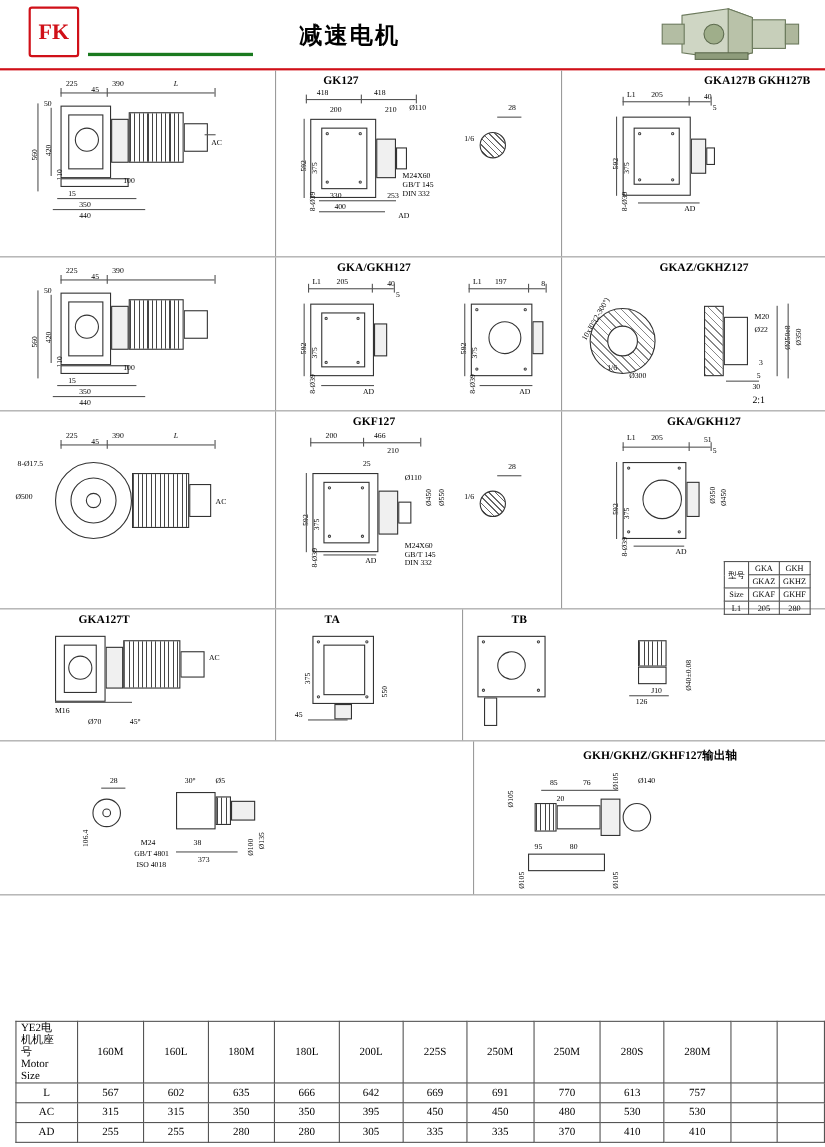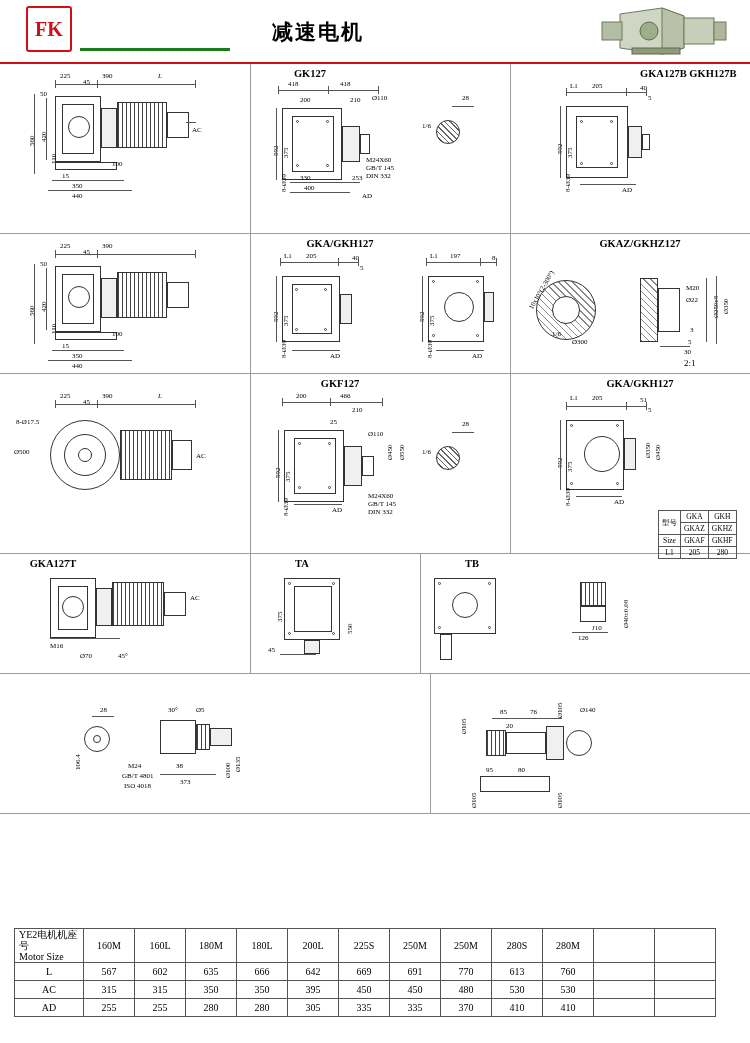--- a/index.html
+++ b/index.html
@@ -28,21 +28,21 @@
   .bx{position:absolute;border:1px solid #333;box-sizing:border-box;background:#fff;}
   .bx.fill{background:#f0f0f0;}
   .hl{position:absolute;height:0;border-top:1px solid #555;}
   .vl{position:absolute;width:0;border-left:1px solid #555;}
   .cc{position:absolute;border:1px solid #333;border-radius:50%;box-sizing:border-box;background:#fff;}
   .dot{position:absolute;width:3px;height:3px;border:1px solid #444;border-radius:50%;box-sizing:border-box;}
   .gear{position:absolute;background:repeating-linear-gradient(90deg,#444 0 1px,transparent 1px 4px);border:1px solid #333;box-sizing:border-box;}
 
   
   .tbl{position:absolute;left:14px;top:928px;border-collapse:collapse;font-size:10px;}
-  .tbl td,.tbl th{border:1px solid #555;text-align:center;height:17px;padding:0 2px;font-weight:normal;}
+  .tbl td,.tbl th{border:1px solid #555;text-align:center;height:17px;padding:0 16px;font-weight:normal;}
   .tbl .hd{font-size:9.5px;}
   .tbl .rl{width:62px;font-size:10px;}
 
   .minitbl{position:absolute;border-collapse:collapse;font-size:7.5px;}
   .minitbl td{border:1px solid #555;text-align:center;height:11px;padding:0 3px;}
 </style>
 </head>
 <body>
 
 <div class="page">
@@ -401,21 +401,21 @@
         </tr>
       </tbody>
         </table>
     </div>
   </div>
 
   <div class="band" style="height:120px">
     <div class="vline" style="left:250px"></div>
     <div class="vline" style="left:420px"></div>
 
-    <div class="cap" style="left:8px;top:4px;width:90px;text-align:center">GKA127T</div>
+    <div class="cap" style="left:28px;top:4px;width:90px;text-align:right">GKA127T</div>
     <div class="cap" style="left:282px;top:4px;width:40px">TA</div>
     <div class="cap" style="left:452px;top:4px;width:40px">TB</div>
 
     <div>
       <div class="bx" style="left:50px;top:24px;width:46px;height:60px"></div>
       <div class="bx" style="left:58px;top:32px;width:30px;height:44px"></div>
       <div class="cc" style="left:62px;top:42px;width:22px;height:22px"></div>
       <div class="bx fill" style="left:96px;top:34px;width:16px;height:38px"></div>
       <div class="gear" style="left:112px;top:28px;width:52px;height:44px"></div>
       <div class="bx" style="left:164px;top:38px;width:22px;height:24px"></div>
@@ -456,20 +456,21 @@
       <div class="lbl" style="left:592px;top:70px">J10</div>
       <div class="lbl" style="left:578px;top:80px">126</div>
       <div class="lbl rot" style="left:622px;top:74px">Ø40±0.08</div>
       <div class="hl" style="left:572px;top:78px;width:36px"></div>
     </div>
   </div>
 
   <div class="band" style="height:140px">
     <div class="vline" style="left:430px"></div>
 
+    <div class="cap" style="left:470px;top:6px;width:260px">GKH/GKHZ/GKHF127输出轴</div>
 
     <div>
       <div class="lbl" style="left:100px;top:32px">28</div>
       <div class="hl" style="left:92px;top:42px;width:22px"></div>
       <div class="cc" style="left:84px;top:52px;width:26px;height:26px"></div>
       <div class="cc" style="left:93px;top:61px;width:8px;height:8px"></div>
       <div class="lbl rot" style="left:74px;top:96px">106.4</div>
 
       <div class="lbl" style="left:168px;top:32px">30°</div>
       <div class="lbl" style="left:196px;top:32px">Ø5</div>
@@ -532,21 +533,21 @@
       <td class="rl">L</td>
       <td>567</td>
       <td>602</td>
       <td>635</td>
       <td>666</td>
       <td>642</td>
       <td>669</td>
       <td>691</td>
       <td>770</td>
       <td>613</td>
-      <td>760</td>
+      <td>757</td>
       <td></td>
       <td></td>
     </tr>
     <tr>
       <td class="rl">AC</td>
       <td>315</td>
       <td>315</td>
       <td>350</td>
       <td>350</td>
       <td>395</td>

